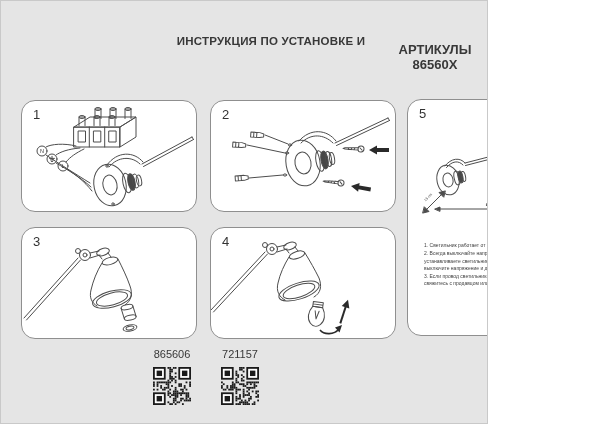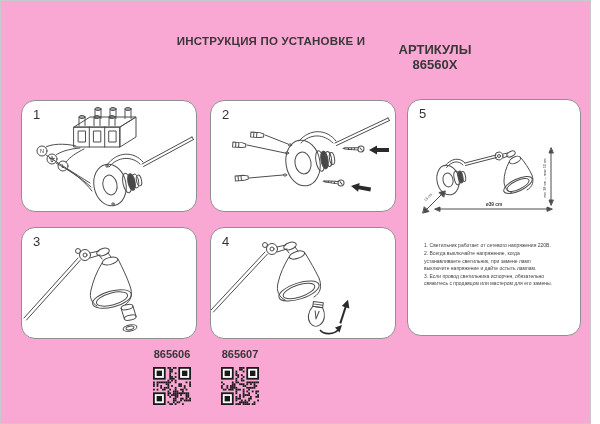--- a/index.html
+++ b/index.html
@@ -1,37 +1,37 @@
 <!DOCTYPE html>
 <html><head>
 <meta charset="utf-8">
 <style>
   html,body{margin:0;padding:0;background:#fff;}
-  .page{position:relative;width:591px;height:424px;background:#f9a8d4;border:1px solid #c9c9c9;
+  .page{position:relative;width:488px;height:424px;background:#e5e5e5;border:1px solid #c9c9c9;
         box-sizing:border-box;font-family:"Liberation Sans",sans-serif;overflow:hidden;}
   .title{position:absolute;left:170px;top:33px;width:200px;text-align:center;
          font-size:11.5px;line-height:14px;font-weight:bold;color:#383838;letter-spacing:.2px;}
   .series{position:absolute;left:375px;top:36px;width:118px;text-align:center;color:#383838;}
   .series .s1{font-size:9px;font-weight:bold;}
   .series .s2{font-size:13px;font-weight:bold;margin-top:5px;}
   .panel{position:absolute;border:1px solid #8f8f8f;border-radius:14px;background:#fff;}
   #p1{left:20px;top:99px;width:174px;height:110px;}
   #p2{left:209px;top:99px;width:184px;height:110px;}
   #p3{left:20px;top:226px;width:174px;height:110px;}
   #p4{left:209px;top:226px;width:184px;height:110px;}
   #p5{left:406px;top:98px;width:172px;height:235px;}
   .num{position:absolute;left:11px;top:6px;font-size:13px;color:#333;z-index:2;}
   .panel svg{position:absolute;left:0;top:0;width:100%;height:100%;}
   .art{stroke:#4d4d4d;fill:none;stroke-width:1;stroke-linecap:round;stroke-linejoin:round;}
   svg text{font-family:"Liberation Sans",sans-serif;fill:#3a3a3a;stroke:none;}
   .notes{position:absolute;left:16px;top:142px;width:128px;font-size:5px;line-height:1.45;
          color:#3f3f3f;z-index:2;}
   .notes div{margin:0 0 1px 0;}
   .art-code{position:absolute;top:347px;width:44px;text-align:center;font-size:11px;
-            font-weight:bold;color:#383838;}
+            font-weight:normal;color:#383838;}
   #a1{left:149px;} #a2{left:217px;}
   .qr{position:absolute;top:366px;width:38px;height:38px;}
   #q1{left:152px;} #q2{left:220px;}
 </style>
 </head>
 <body>
 
 <div class="page">
 
   <div class="title">
@@ -278,21 +278,21 @@
       </g>
     </svg>
     <div class="notes">
       <div>1. Светильник работает от сетевого напряжения 220В.</div>
       <div>2. Всегда выключайте напряжение, когда устанавливаете светильник, при замене ламп выключите напряжение и дайте остыть лампам.</div>
       <div>3. Если провод светильника испорчен, обязательно свяжитесь с продавцом или мастером для его замены.</div>
     </div>
   </section>
 
   <div class="art-code" id="a1">865606</div>
-  <div class="art-code" id="a2">865607</div>
+  <div class="art-code" id="a2">721157</div>
   <svg class="qr" id="q1" viewBox="0 0 42 42">
       <rect x="16" y="0" width="2" height="2" fill="#1a1a1a"></rect>
       <rect x="18" y="0" width="2" height="2" fill="#1a1a1a"></rect>
       <rect x="22" y="0" width="2" height="2" fill="#1a1a1a"></rect>
       <rect x="24" y="0" width="2" height="2" fill="#1a1a1a"></rect>
       <rect x="18" y="2" width="2" height="2" fill="#1a1a1a"></rect>
       <rect x="20" y="2" width="2" height="2" fill="#1a1a1a"></rect>
       <rect x="18" y="4" width="2" height="2" fill="#1a1a1a"></rect>
       <rect x="20" y="4" width="2" height="2" fill="#1a1a1a"></rect>
       <rect x="18" y="6" width="2" height="2" fill="#1a1a1a"></rect>

